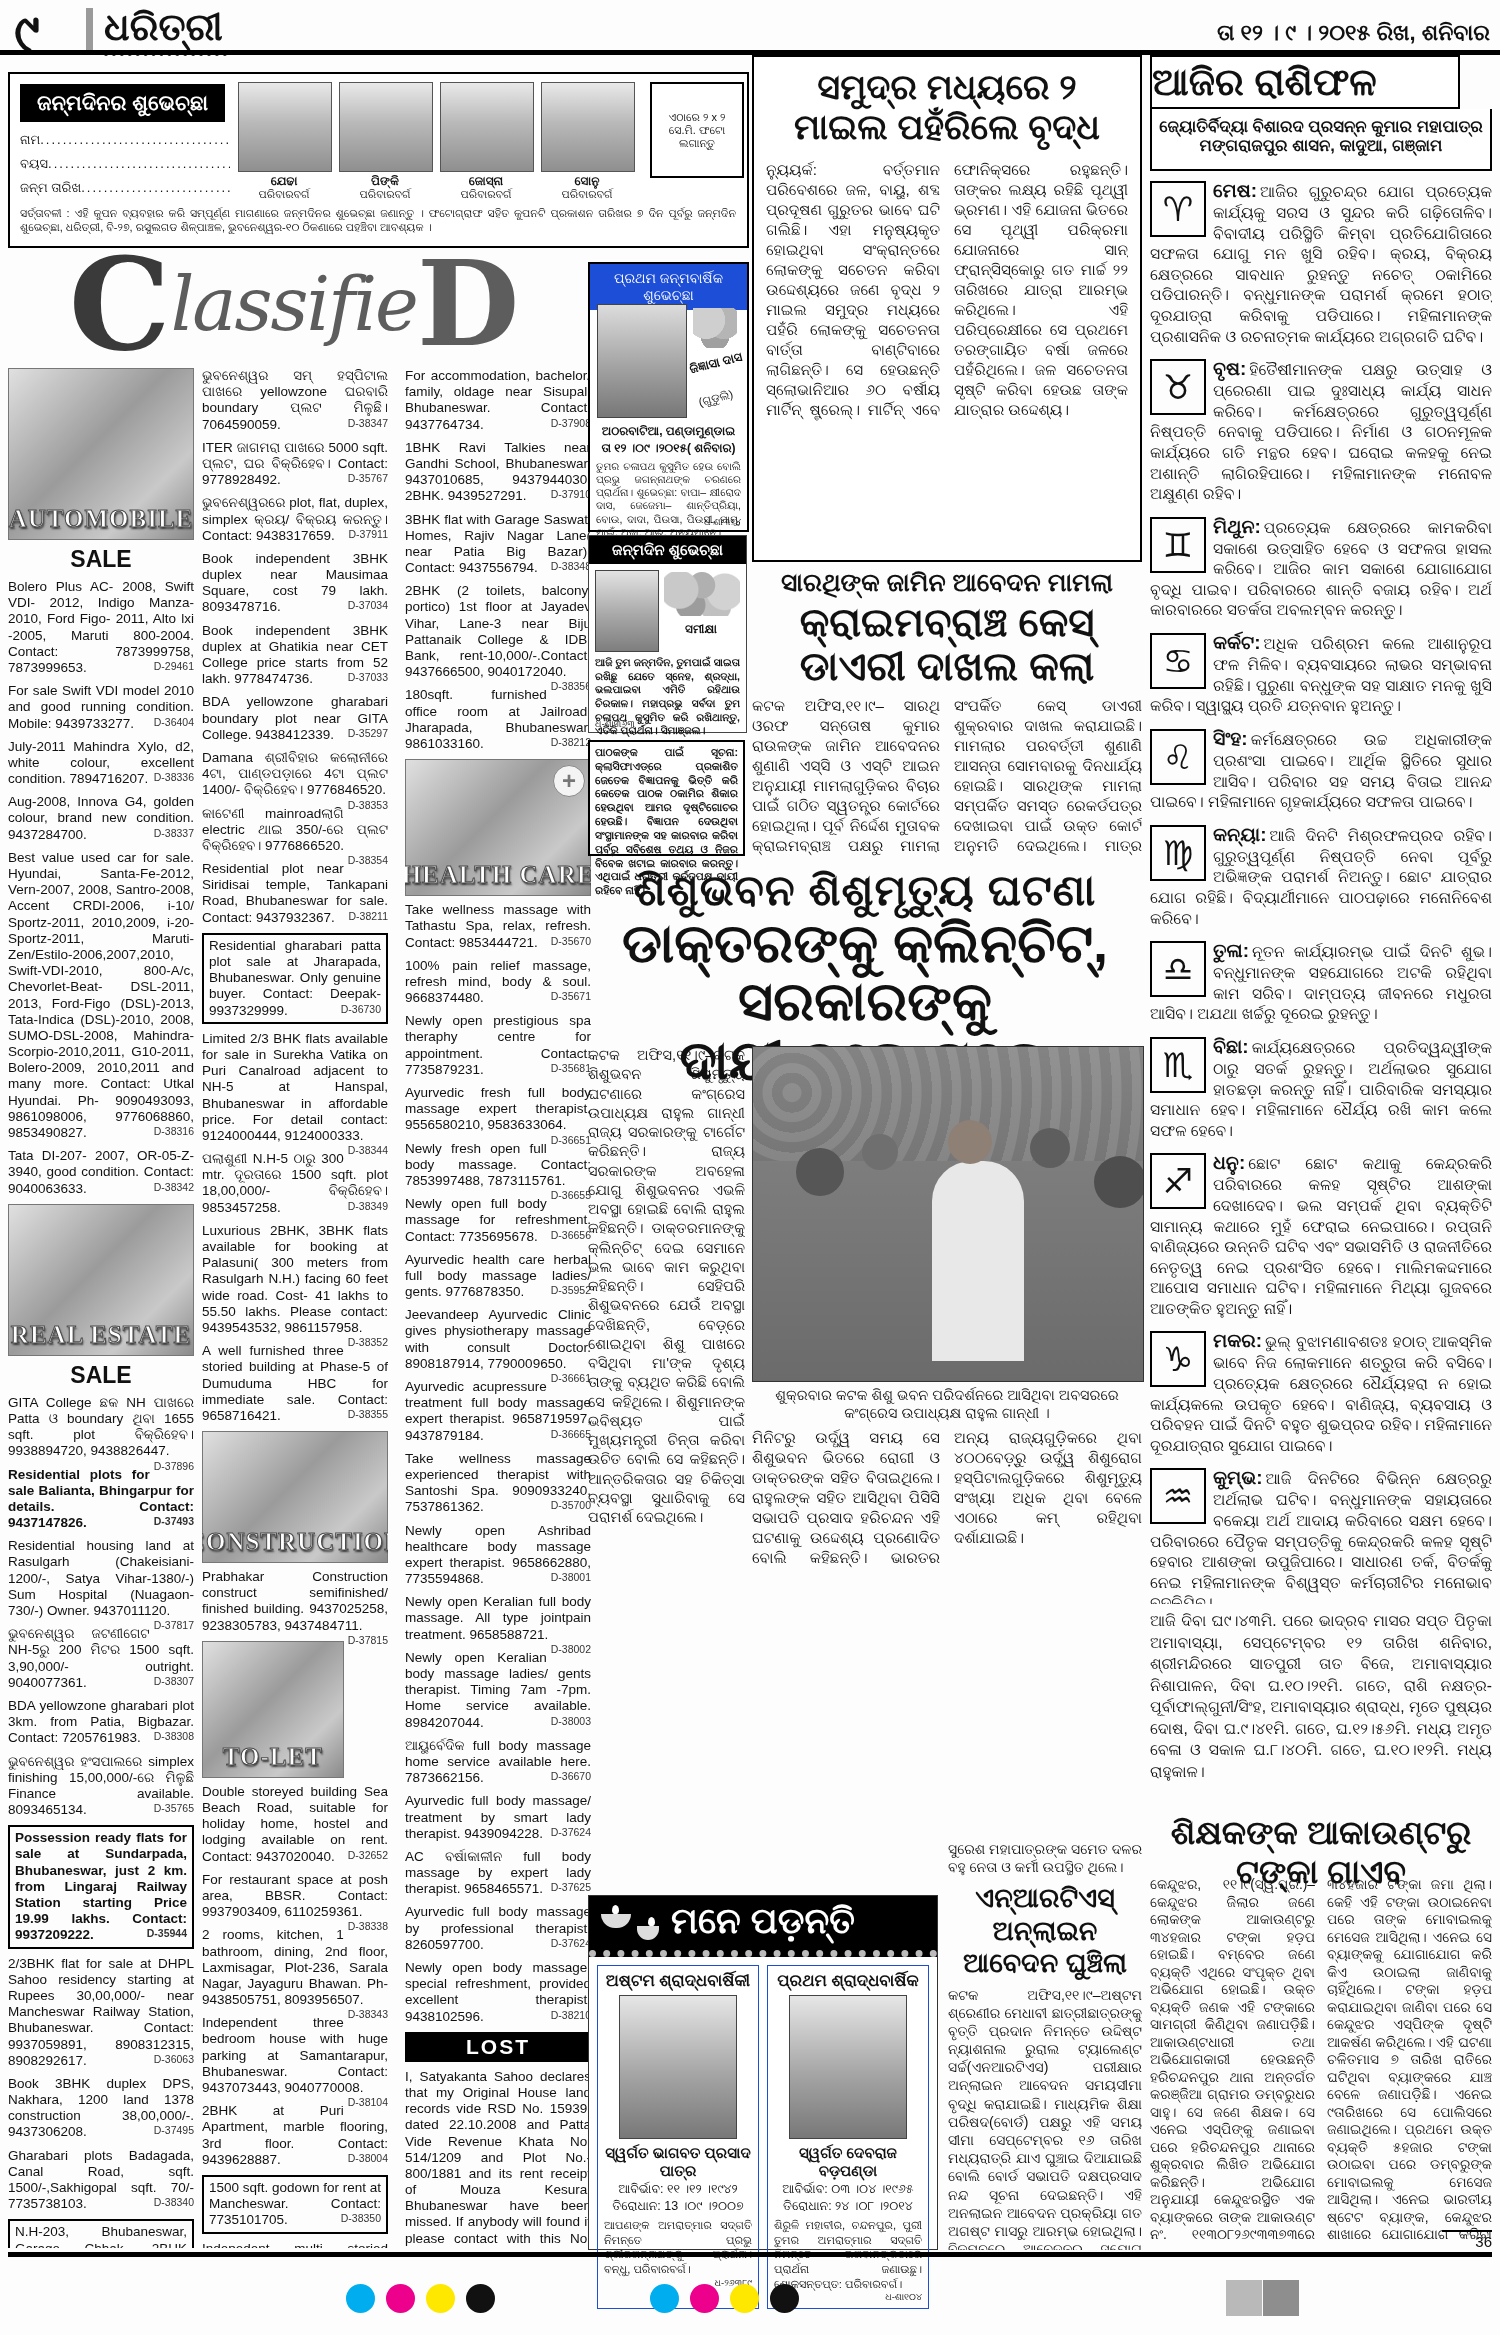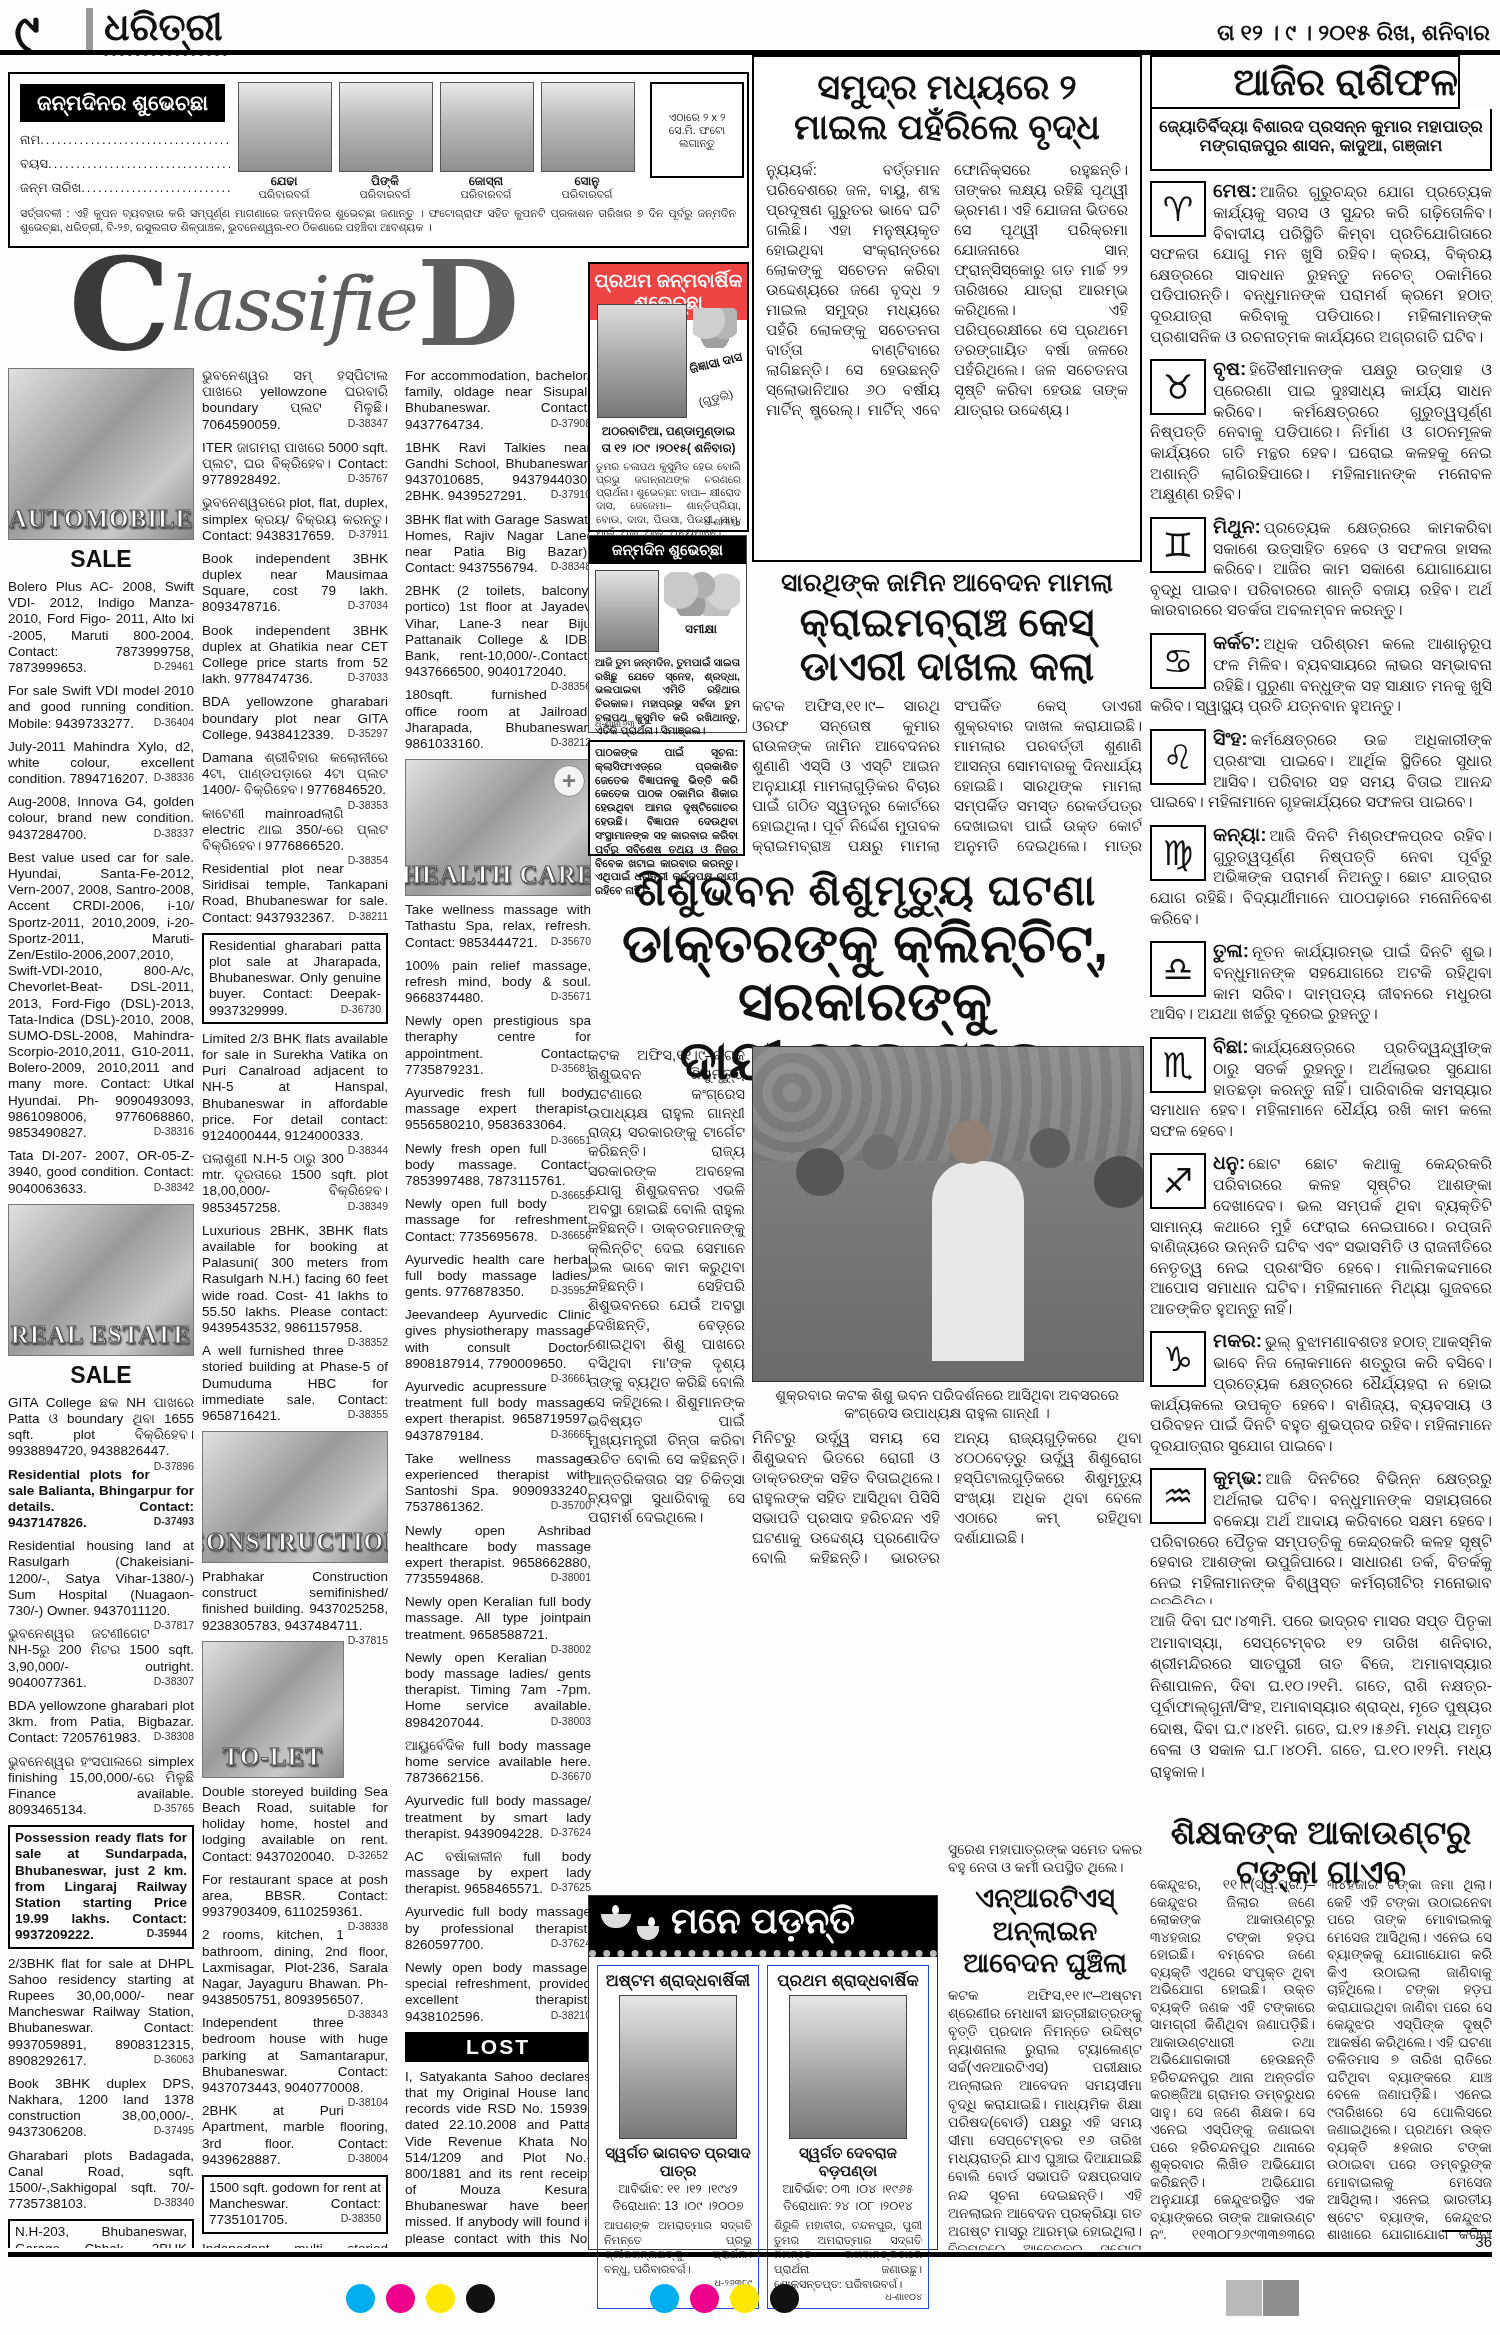--- a/index.html
+++ b/index.html
@@ -46,21 +46,21 @@
       display:flex;align-items:flex-end;justify-content:center;}
   .sec-label{font-family:"Liberation Serif",serif;font-weight:bold;font-size:25px;color:#fff;
       -webkit-text-stroke:1px #4a4a4a;text-shadow:1px 2px 2px #333;letter-spacing:1px;margin-bottom:6px;white-space:nowrap;}
   .plus-badge{position:absolute;top:5px;right:5px;width:30px;height:30px;border-radius:50%;background:#f4f4f4;
       border:1px solid #888;display:flex;align-items:center;justify-content:center;
       font-size:24px;font-weight:bold;color:#777;line-height:1;}
   .lostbar{background:#000;color:#fff;text-align:center;font-size:21px;font-weight:bold;
       letter-spacing:2px;padding:3px 0;margin:4px 0 7px;}
   
   .fb-box{left:588px;top:262px;width:157px;height:266px;border:2px solid #000;background:#fff;}
-  .fb-bar{background:#ef4444;color:#fff;font-size:19px;font-weight:bold;text-align:center;padding:6px 1px;}
+  .fb-bar{background:#1d4ed8;color:#fff;font-size:14px;font-weight:normal;text-align:center;padding:6px 1px;}
   .fb-photo{position:absolute;left:7px;top:40px;width:88px;height:112px;border:1px solid #444;
       background:linear-gradient(180deg,#dcdcdc,#9e9e9e 60%,#777);}
   .balloons{position:absolute;right:10px;top:44px;width:44px;height:40px;
       background:radial-gradient(circle at 30% 30%,#cfcfcf 0 45%,transparent 46%),
                  radial-gradient(circle at 70% 35%,#b5b5b5 0 42%,transparent 43%),
                  radial-gradient(circle at 50% 70%,#a0a0a0 0 40%,transparent 41%);}
   .fb-name{position:absolute;right:2px;top:92px;width:58px;font-size:12.5px;font-weight:bold;
       transform:rotate(-14deg);text-align:center;}
   .fb-nick{position:absolute;right:4px;top:128px;width:54px;font-size:11.5px;transform:rotate(-14deg);text-align:center;}
   .fb-addr{position:absolute;left:0;top:160px;width:100%;font-size:12px;font-weight:bold;text-align:center;}
@@ -121,21 +121,21 @@
   .obit-dt{font-size:12.5px;margin-top:2px;}
   .obit-msg{font-size:11.3px;text-align:justify;margin-top:4px;line-height:1.3;}
   .obit-code{font-size:9.5px;text-align:right;}
   
   .nrts{left:948px;top:1840px;width:194px;height:410px;overflow:hidden;}
   .nrts-tail{font-size:14px;line-height:1.3;text-align:justify;}
   .nrts-h{font-size:27px;font-weight:bold;text-align:center;line-height:1.2;margin:6px 0;}
   .nrts-body{font-size:14px;line-height:1.3;text-align:justify;}
   
   .rashi-title{left:1150px;top:55px;width:310px;height:54px;border:2px solid #000;box-sizing:border-box;
-      font-size:38px;font-weight:bold;text-align:right;line-height:50px;background:#fff;}
+      font-size:38px;font-weight:bold;text-align:left;line-height:50px;background:#fff;}
   .rashi-sub{left:1150px;top:109px;width:342px;height:62px;border:2px solid #000;border-top:none;box-sizing:border-box;
       font-size:16.5px;font-weight:bold;text-align:center;padding-top:8px;background:#fff;}
   #signs{left:1150px;top:178px;width:342px;height:1426px;overflow:hidden;}
   .sign{margin-bottom:9px;overflow:hidden;}
   .sign-icon{float:left;width:52px;height:52px;border:2px solid #000;margin:3px 7px 2px 0;
       display:flex;align-items:center;justify-content:center;font-size:34px;font-family:"DejaVu Sans",sans-serif;}
   .sign-text{font-size:15.6px;line-height:1.32;text-align:justify;}
   .sign-name{font-weight:bold;font-size:19px;margin-right:3px;}
   .rashi-footer{left:1150px;top:1610px;width:342px;height:196px;font-size:15.6px;line-height:1.38;text-align:justify;overflow:hidden;}
   .teacher-h{left:1150px;top:1814px;width:342px;font-size:33px;font-weight:bold;text-align:center;}

